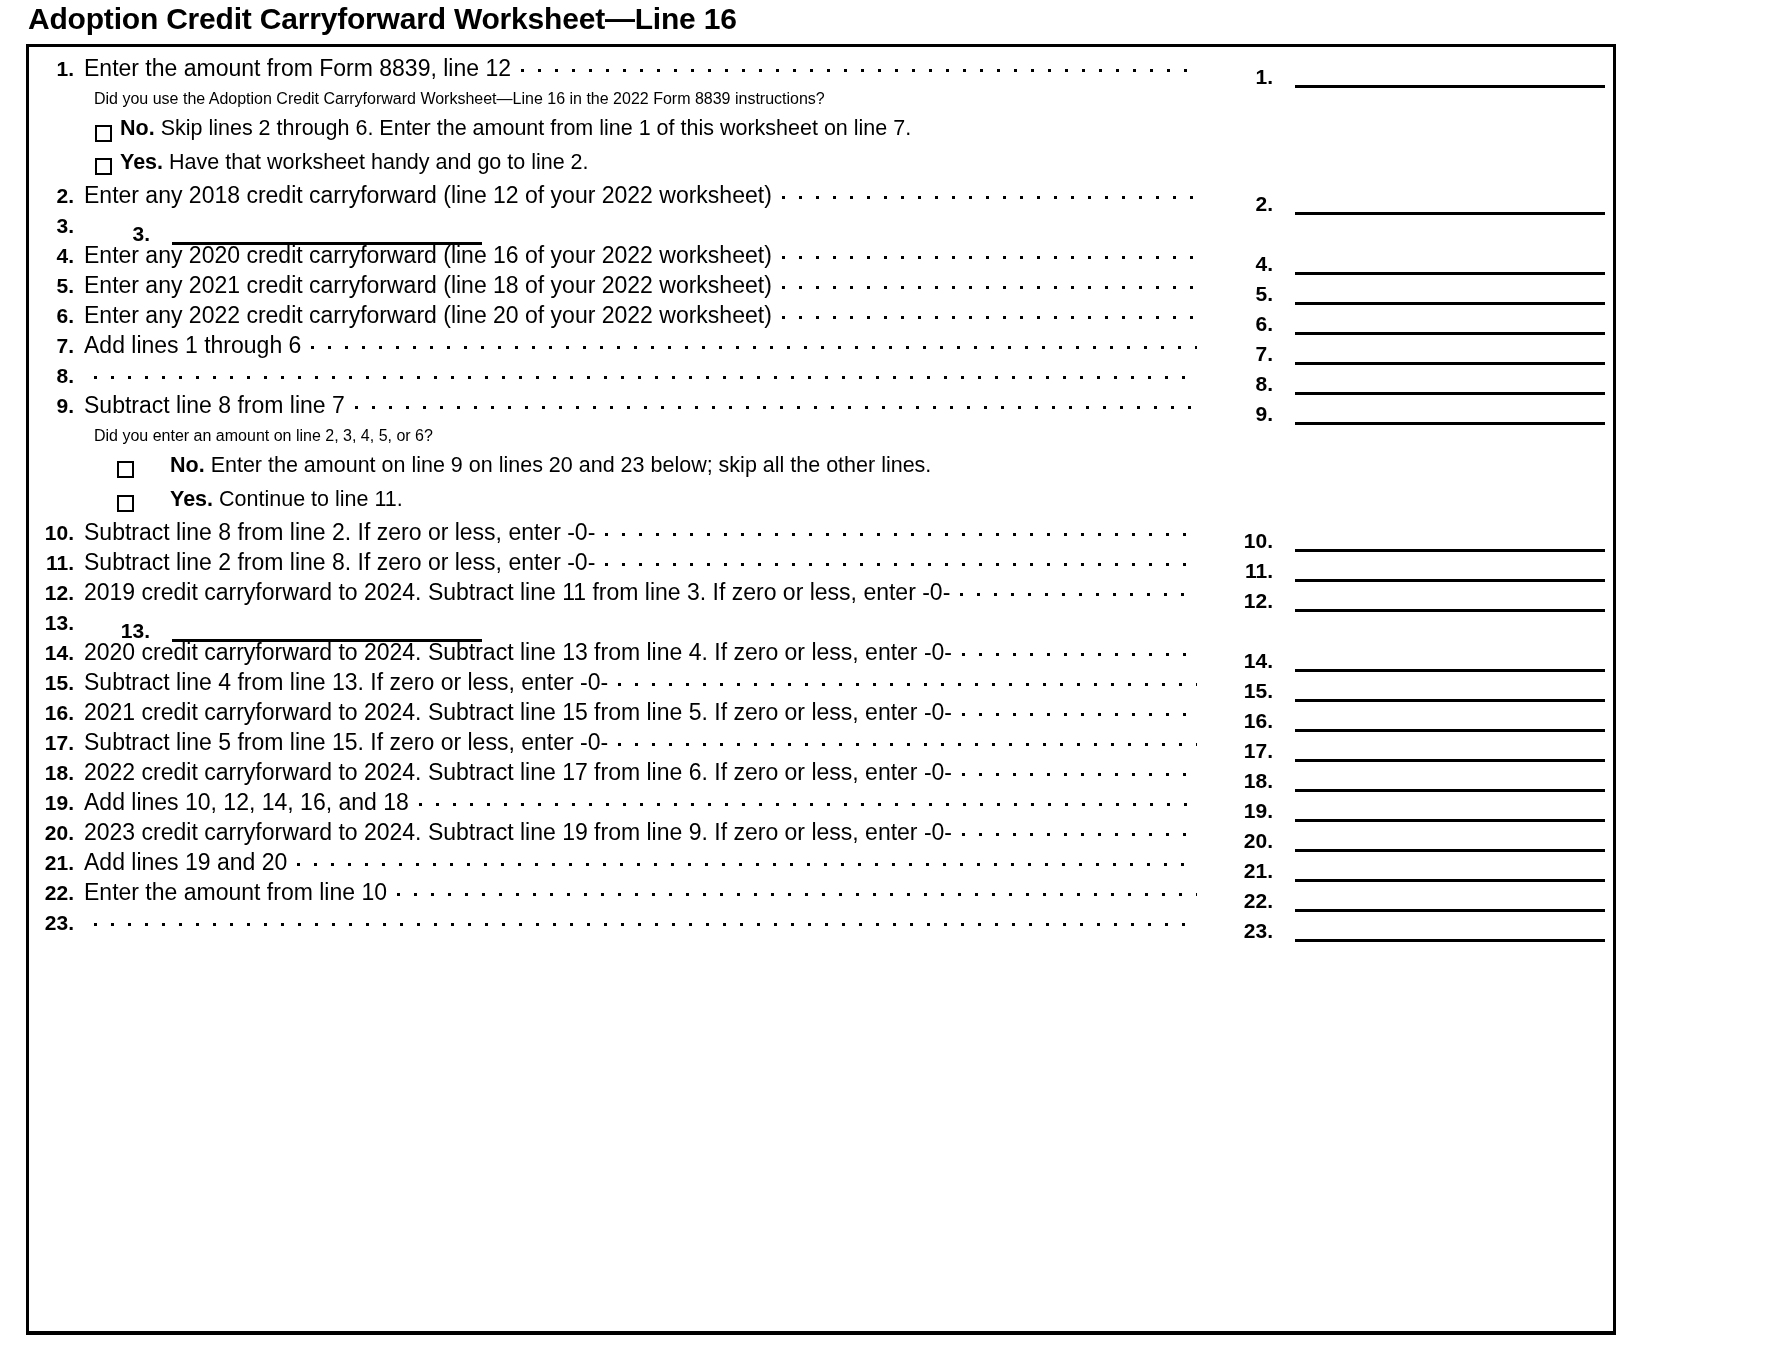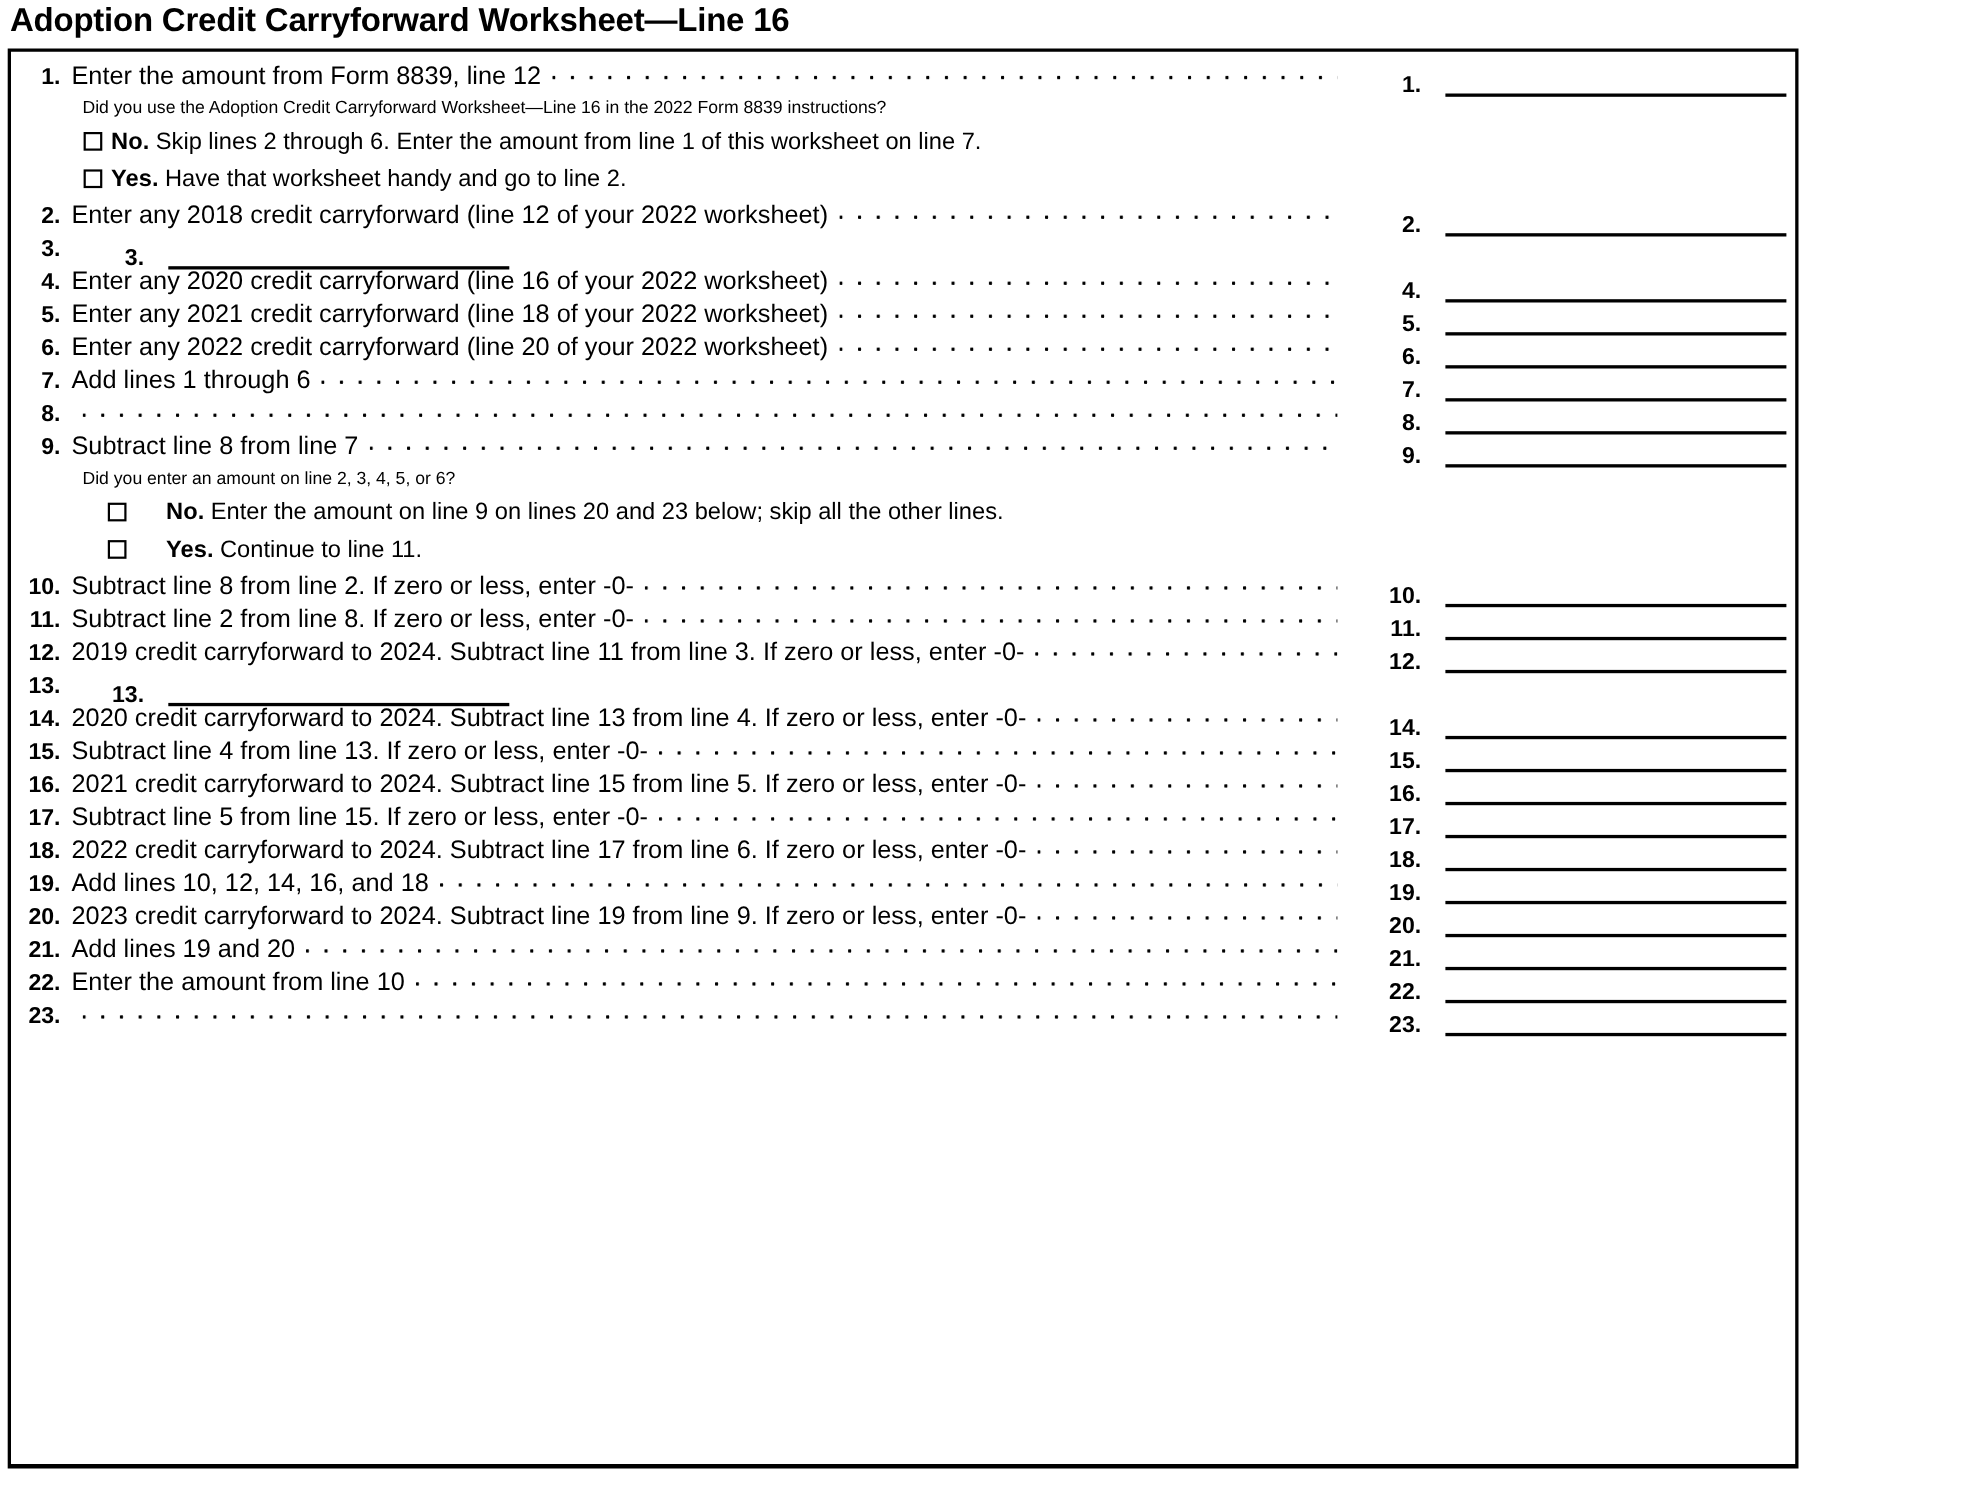--- a/index.html
+++ b/index.html
@@ -13,21 +13,21 @@
     font-family: "Liberation Sans", sans-serif;
     color: #000000;
     overflow: hidden;
   }
 
   #page {
     position: relative;
     width: 1642px;
     height: 1352px;
     box-sizing: border-box;
-    padding: 0 7px;
+    padding: 0 26px;
   }
 
   
   .worksheet-title {
     font-size: 30px;
     font-weight: bold;
     letter-spacing: -0.2px;
     line-height: 1;
     padding: 4px 0 10px 2px;
   }
@@ -128,21 +128,21 @@
 
   
   .qline {
     font-size: 16px;
     padding: 6px 0 4px 65px;
     line-height: 1.2;
   }
 
   .cbrow {
     display: flex;
-    align-items: flex-start;
+    align-items: center;
     font-size: 21.5px;
     padding: 4px 0 4px 66px;
     line-height: 1.2;
   }
   .cbrow.deep { padding-left: 88px; gap: 28px; }
 
   .checkbox {
     flex: 0 0 auto;
     width: 17px;
     height: 17px;

